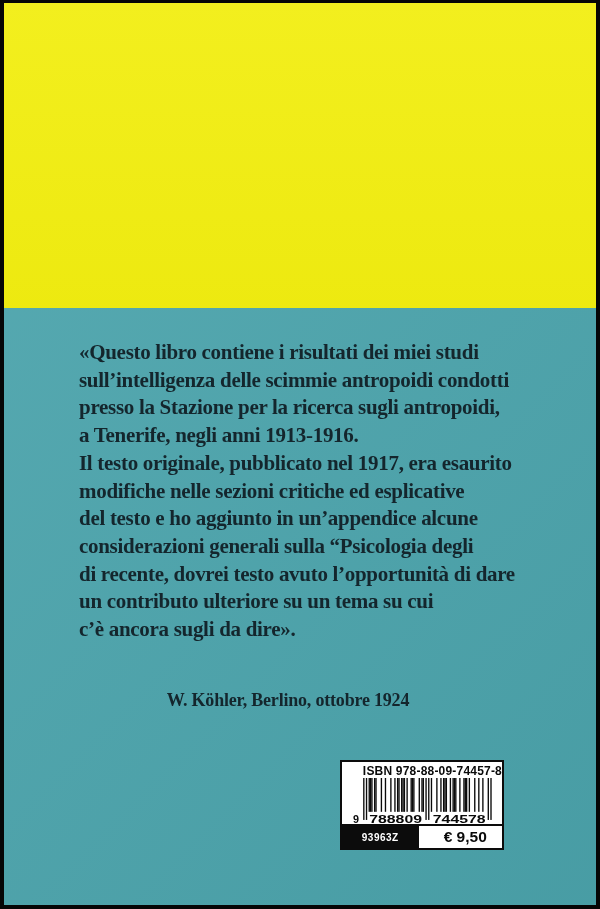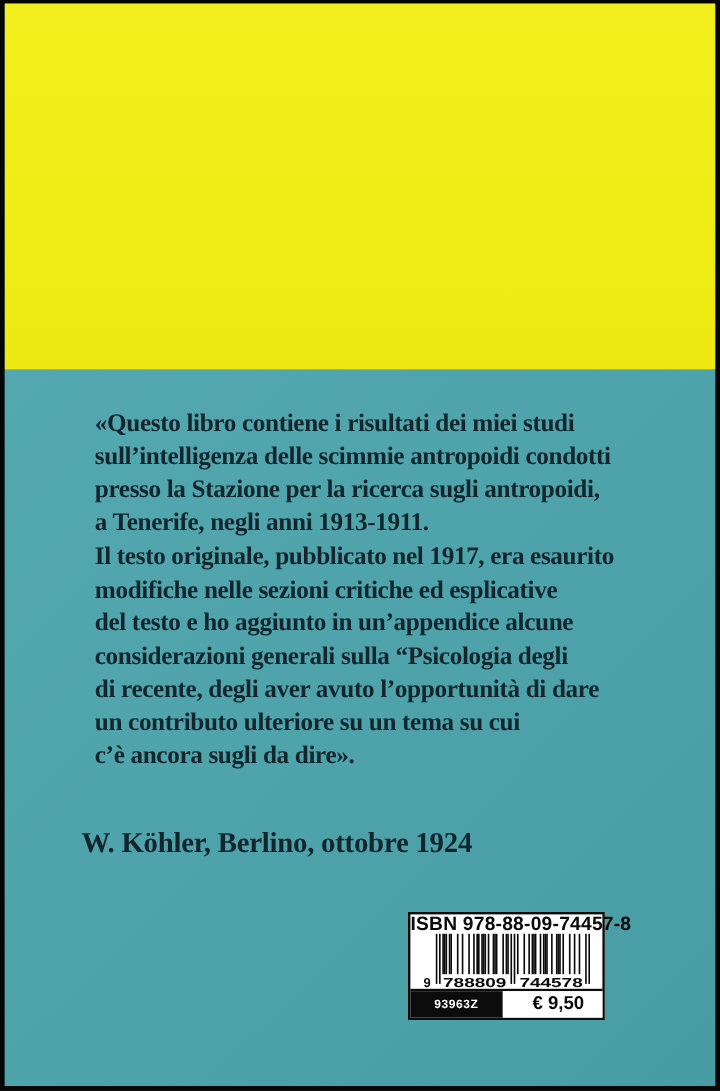--- a/index.html
+++ b/index.html
@@ -33,35 +33,35 @@
   .quote{
     position:absolute;left:75px;top:336px;width:475px;
     color:var(--ink);
     font-size:21px;line-height:27.7px;
     letter-spacing:-0.3px;
     font-weight:600;
   }
   .quote .line{white-space:nowrap;}
   .attribution{
     position:absolute;top:687px;right:88px;width:440px;
-    text-align:left;
+    text-align:center;
     color:var(--ink);
-    font-size:24px;font-weight:700;
+    font-size:18px;font-weight:700;
     letter-spacing:-0.2px;
   }
   .sticker{
     position:absolute;left:336px;top:757px;width:164px;
     background:#fff;
     border:2px solid #0c0c0c;
     box-sizing:border-box;
   }
   .sticker .isbn{
-    text-align:left;
+    text-align:right;
     font-family:"Liberation Sans","DejaVu Sans",sans-serif;
-    font-size:16px;font-weight:600;color:#0a0a0a;
+    font-size:12px;font-weight:600;color:#0a0a0a;
     padding-top:2px;line-height:14px;
     letter-spacing:0.2px;
     white-space:nowrap;
   }
   .sticker .bars{display:block;margin:0 auto;width:148px;height:46px;}
   .price-row{
     display:flex;height:22px;
     border-top:2px solid #0c0c0c;
     font-family:"Liberation Sans","DejaVu Sans",sans-serif;
   }
@@ -87,26 +87,26 @@
 <div class="page">
   <div class="inner">
 
     <div class="band-yellow"></div>
     <div class="band-teal"></div>
 
     <div class="quote" id="quote-block">
         <div class="line">«Questo libro contiene i risultati dei miei studi</div>
         <div class="line">sull’intelligenza delle scimmie antropoidi condotti</div>
         <div class="line">presso la Stazione per la ricerca sugli antropoidi,</div>
-        <div class="line">a Tenerife, negli anni 1913-1911.</div>
+        <div class="line">a Tenerife, negli anni 1913-1916.</div>
         <div class="line">Il testo originale, pubblicato nel 1917, era esaurito</div>
         <div class="line">modifiche nelle sezioni critiche ed esplicative</div>
         <div class="line">del testo e ho aggiunto in un’appendice alcune</div>
         <div class="line">considerazioni generali sulla “Psicologia degli</div>
-        <div class="line">di recente, degli aver avuto l’opportunità di dare</div>
+        <div class="line">di recente, dovrei testo avuto l’opportunità di dare</div>
         <div class="line">un contributo ulteriore su un tema su cui</div>
         <div class="line">c’è ancora sugli da dire».</div>
       </div>
 
     <div class="attribution">W. Köhler, Berlino, ottobre 1924</div>
 
     <div class="sticker">
       <div class="isbn">ISBN 978-88-09-74457-8</div>
       <svg class="bars" id="ean-svg" viewBox="-8 0 103 34" xmlns="http://www.w3.org/2000/svg">
           <rect x="0" y="0" width="1" height="31" fill="#0a0a0a"></rect>

